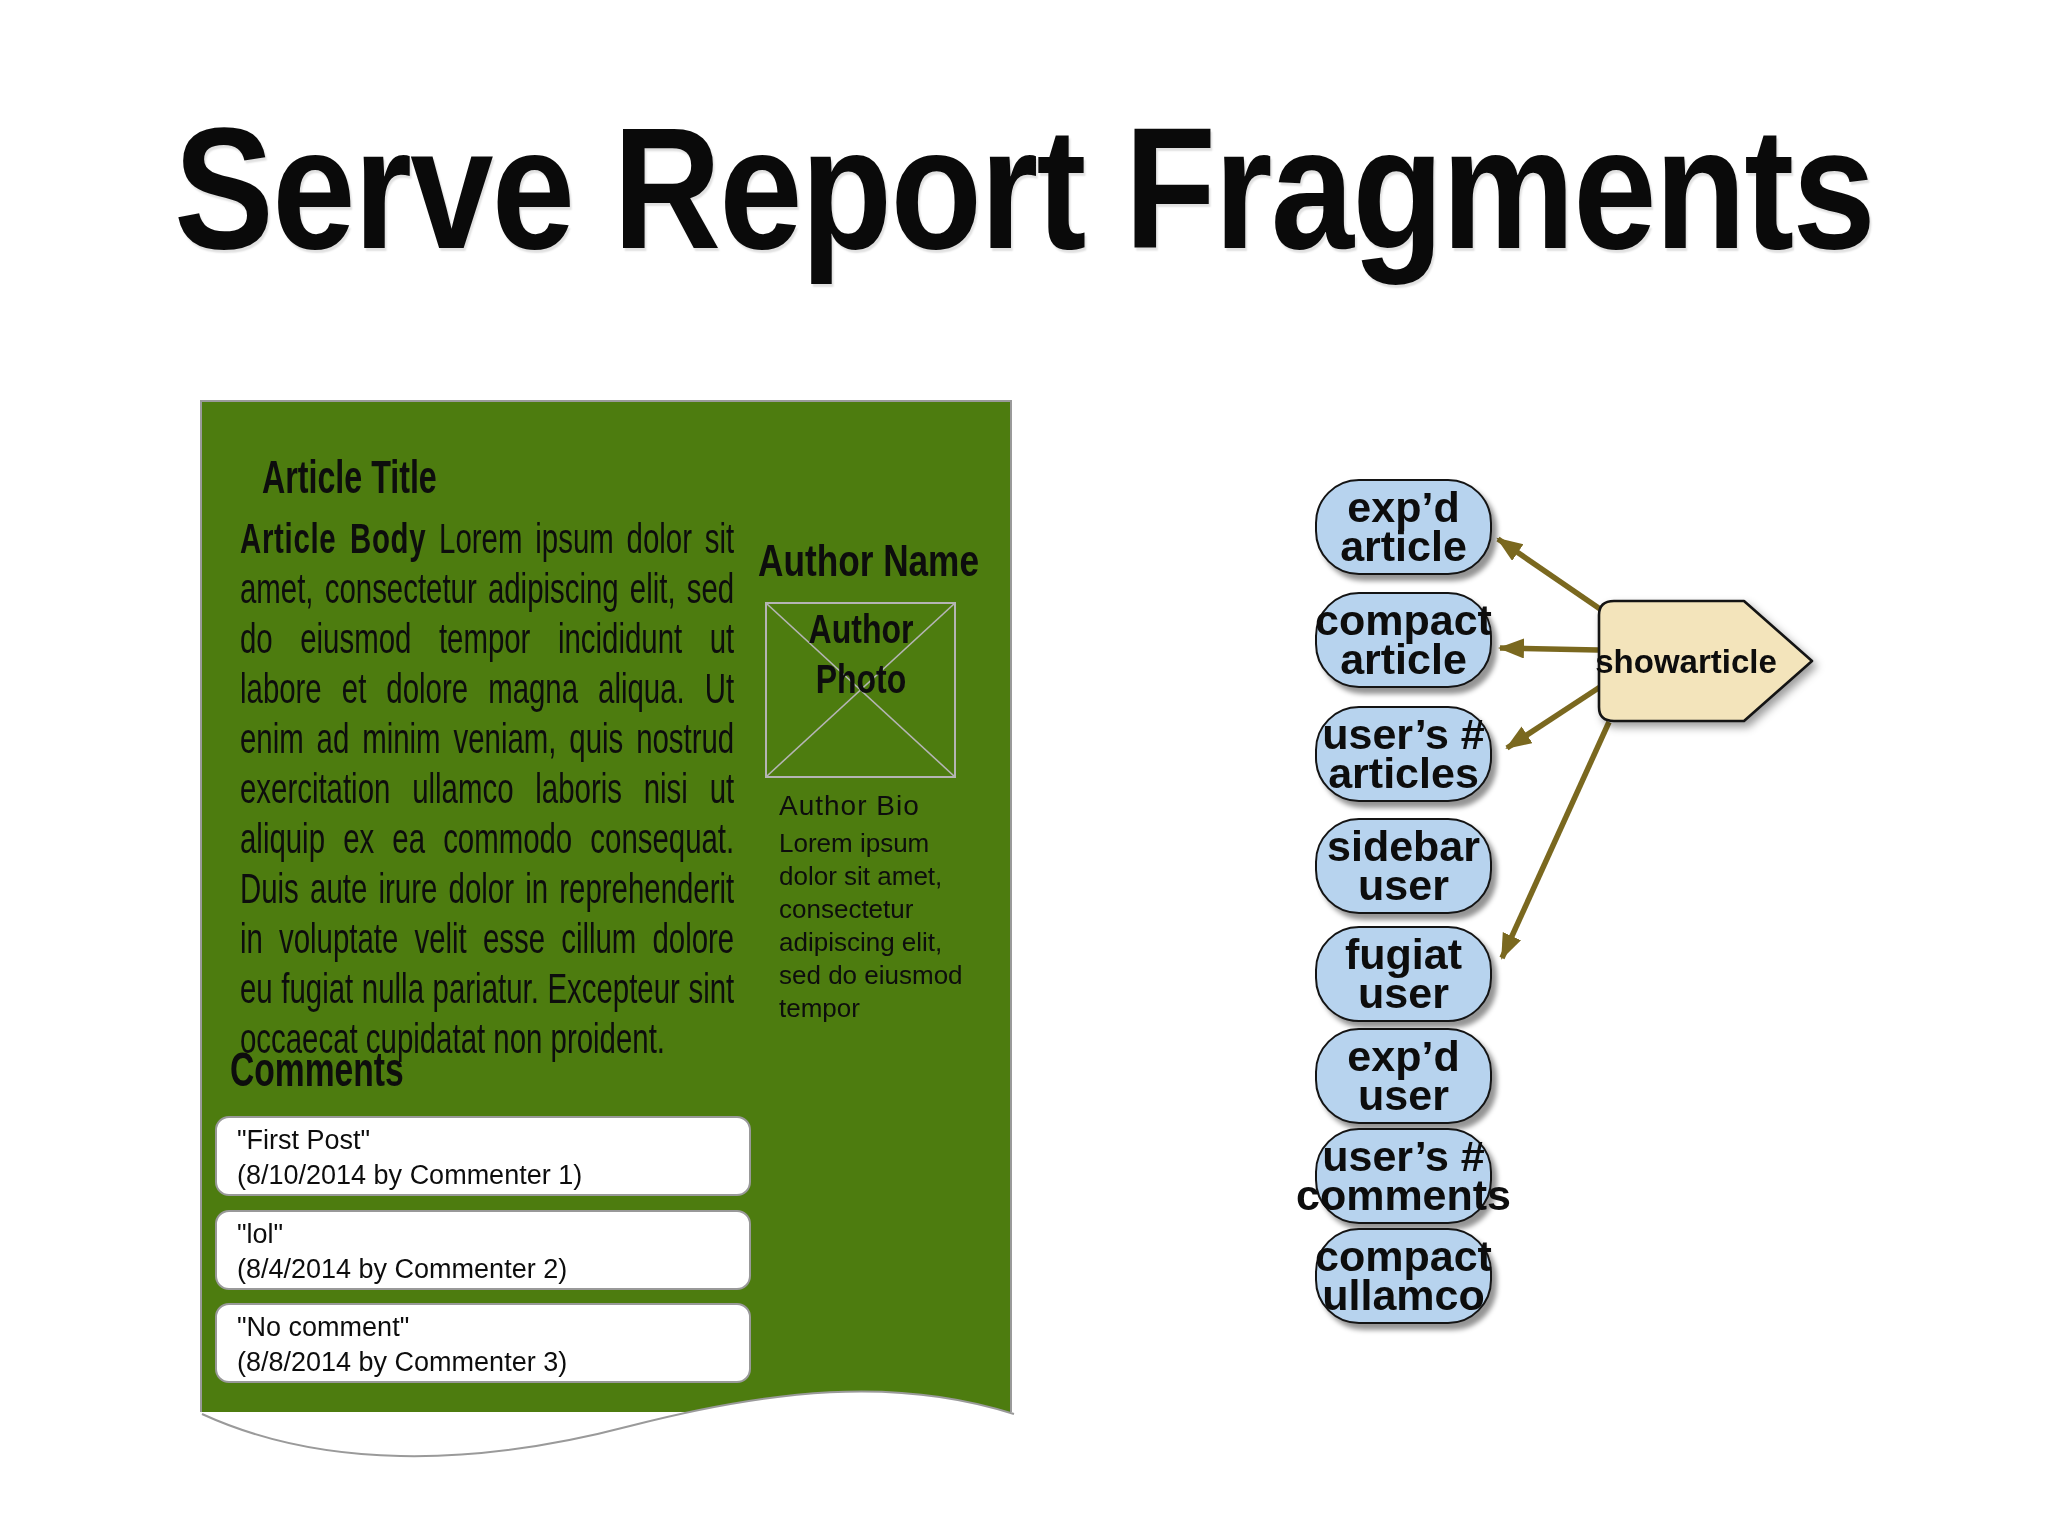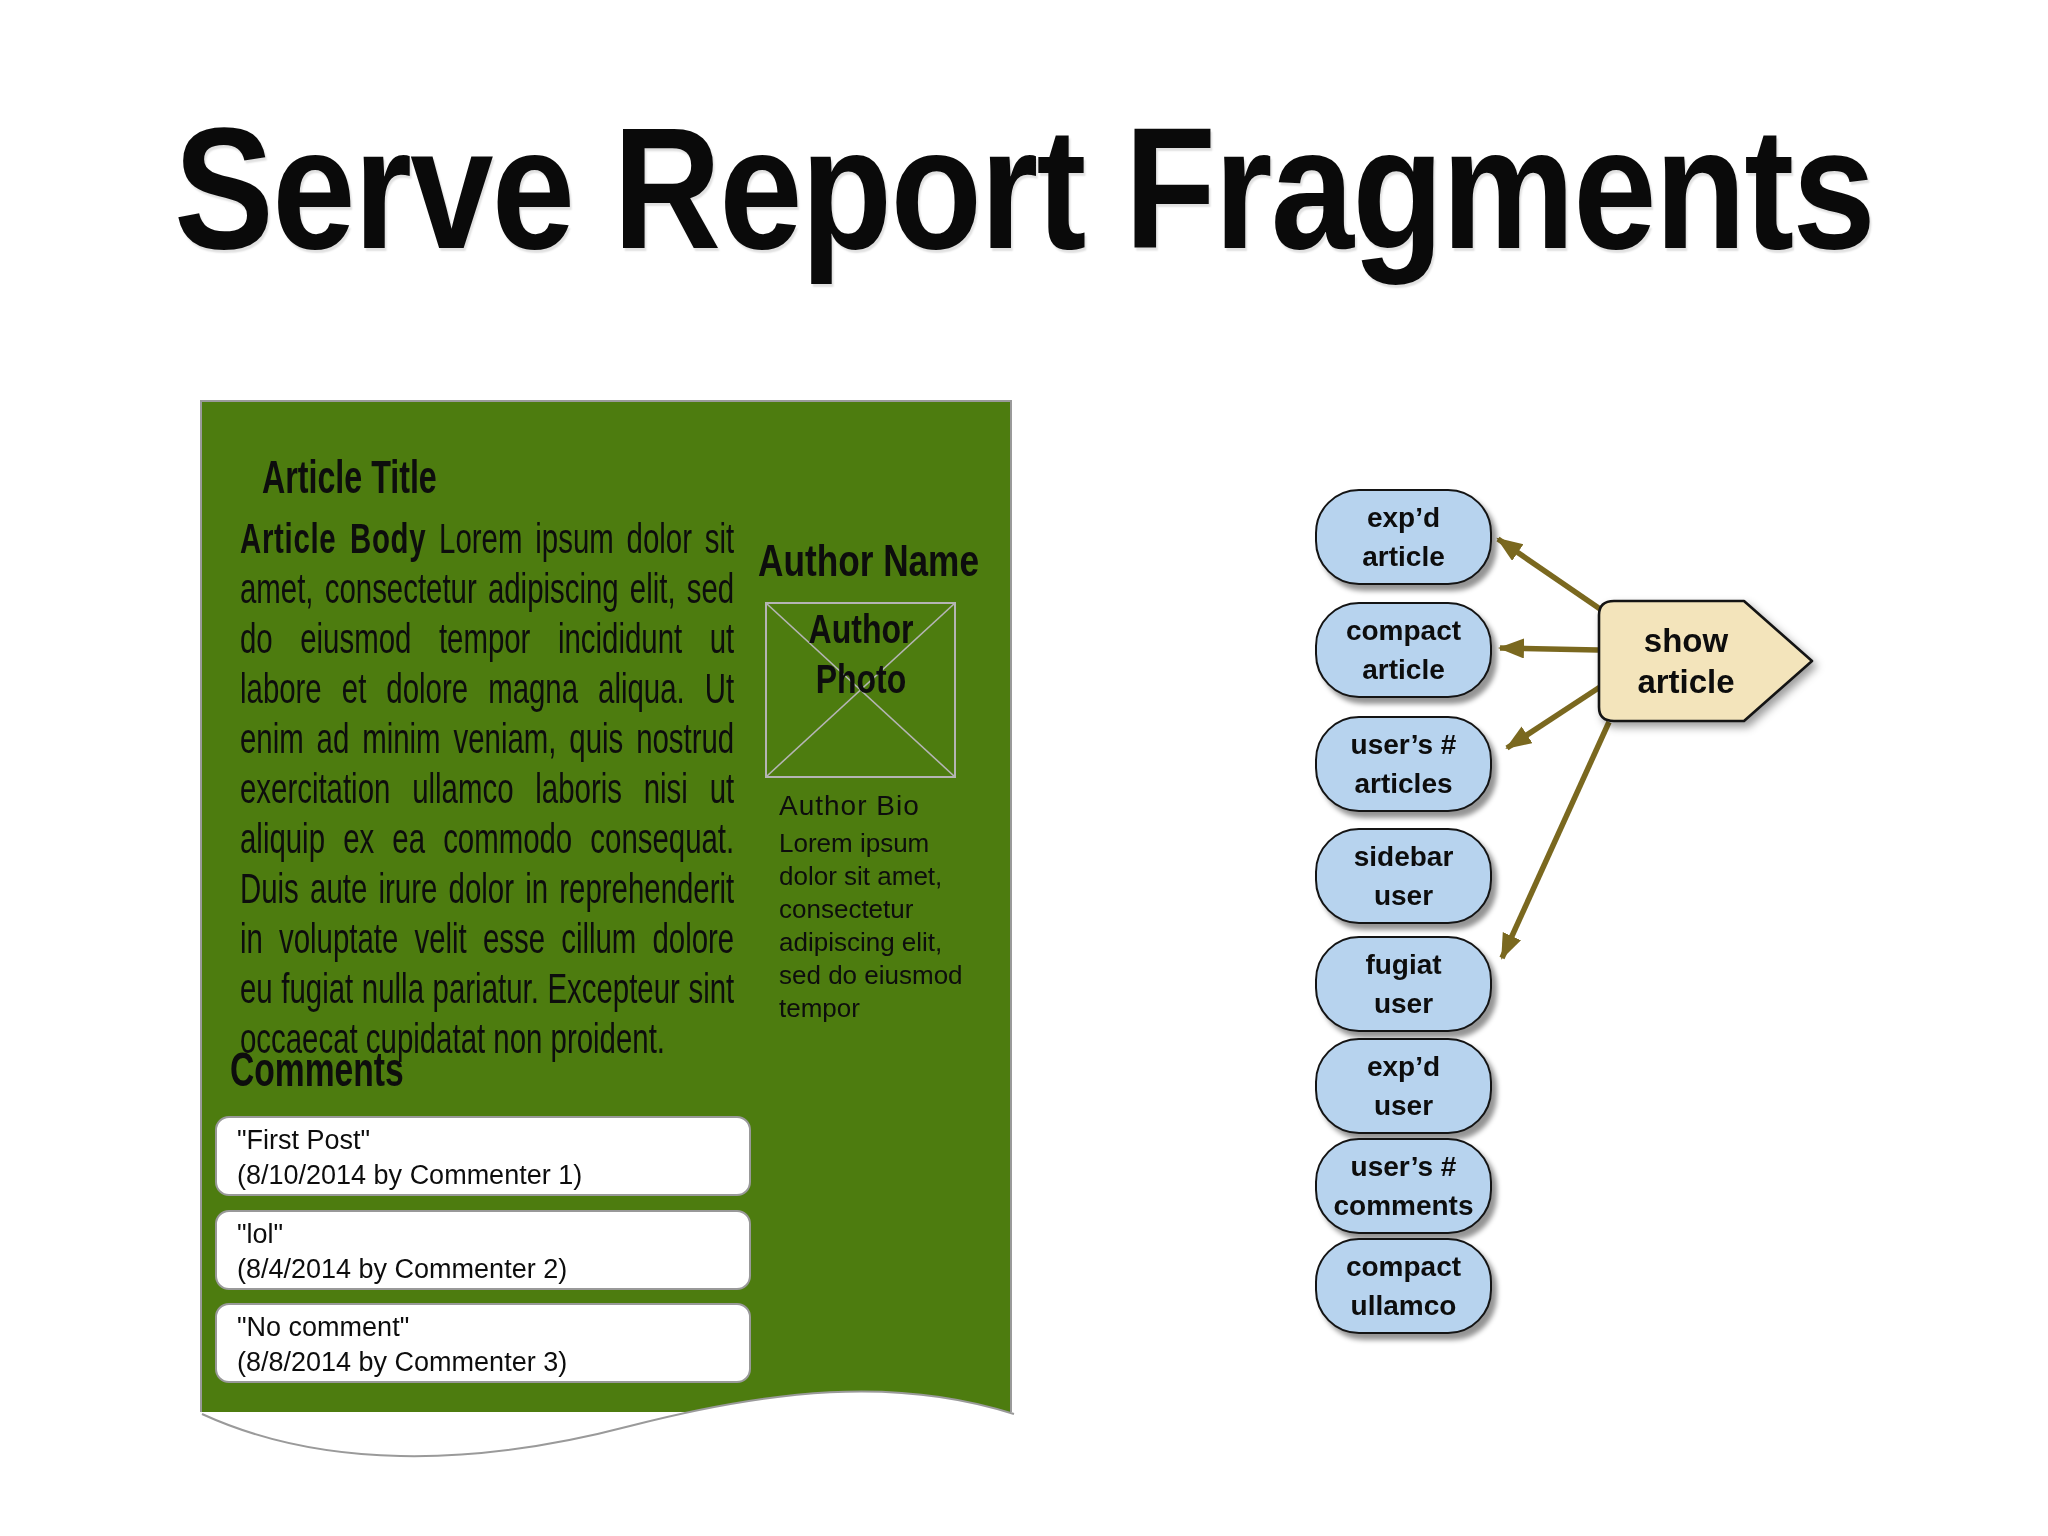--- a/index.html
+++ b/index.html
@@ -59,33 +59,33 @@
   .comment.c1{top:808px;}
   .comment.c2{top:901px;}
   .torn-edge{position:absolute;left:-2px;top:950px;width:816px;height:132px;overflow:visible;}
   
   .fragment{
     position:absolute;left:1315px;width:173px;height:92px;z-index:2;
     background:var(--fragment-fill,#b7d3ee);
     border:2.5px solid var(--node-border,#141414);border-radius:44px;
     box-shadow:5px 6px 5px rgba(0,0,0,.42);
     display:flex;flex-direction:column;align-items:center;justify-content:center;
-    font-size:28px;font-weight:600;line-height:39px;text-align:center;margin-top:10px;
+    font-size:43px;font-weight:600;line-height:39px;text-align:center;
   }
   .f0{top:479px;} .f1{top:592px;} .f2{top:706px;} .f3{top:818px;}
   .f4{top:926px;} .f5{top:1028px;} .f6{top:1128px;} .f7{top:1228px;}
   .action-node{position:absolute;left:1594px;top:597px;width:240px;height:136px;z-index:2;}
   .action-node svg{position:absolute;left:0;top:0;overflow:visible;}
   .action-shape{
     fill:var(--action-fill,#f3e4bb);stroke:var(--node-border,#141414);stroke-width:2.6;
     stroke-linejoin:round;filter:drop-shadow(4px 5px 4px rgba(0,0,0,.38));
   }
   .action-label{
     position:absolute;left:6px;top:4px;width:172px;height:120px;
-    display:flex;flex-direction:column;align-items:center;justify-content:center;
+    display:flex;flex-direction:row;align-items:center;justify-content:center;
     font-size:33px;font-weight:600;line-height:41px;text-align:center;
   }
   #arrows{position:absolute;left:1280px;top:460px;width:580px;height:560px;z-index:1;overflow:visible;}
   .arrow-line{stroke:var(--arrow,#7a681f);stroke-width:5.5;}
 </style>
 </head>
 <body>
 
 <div id="slide">
 

